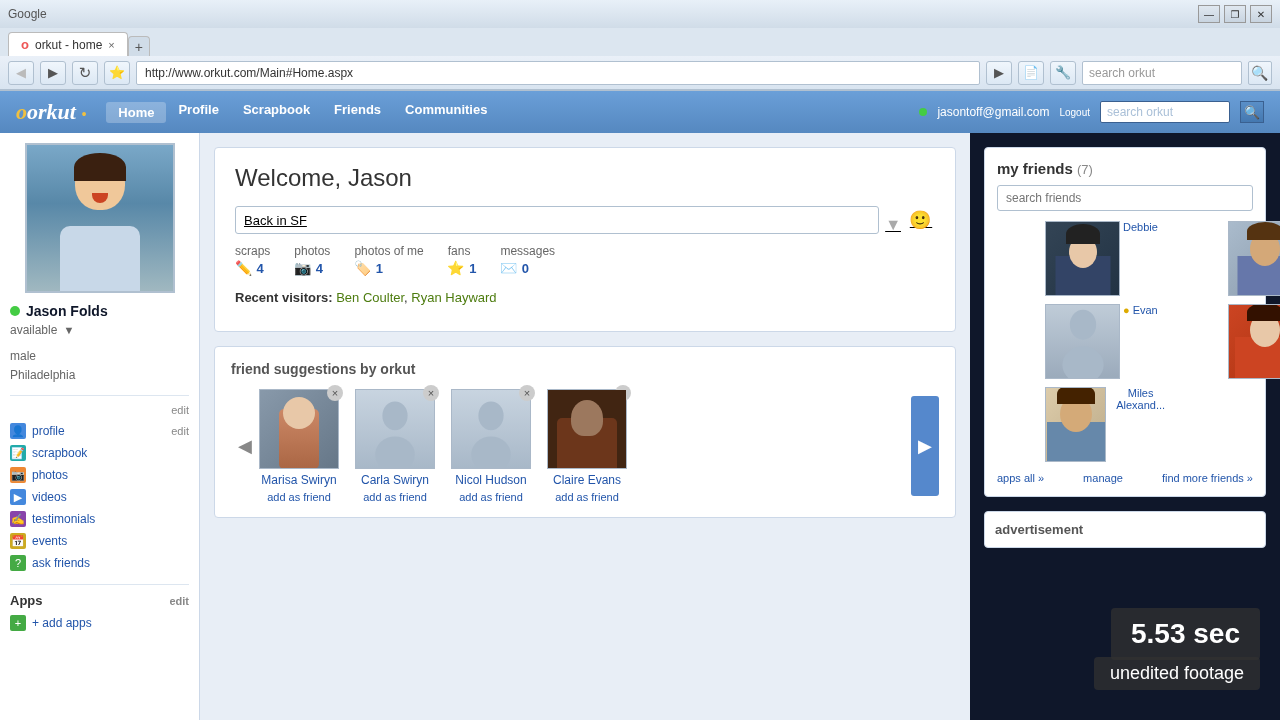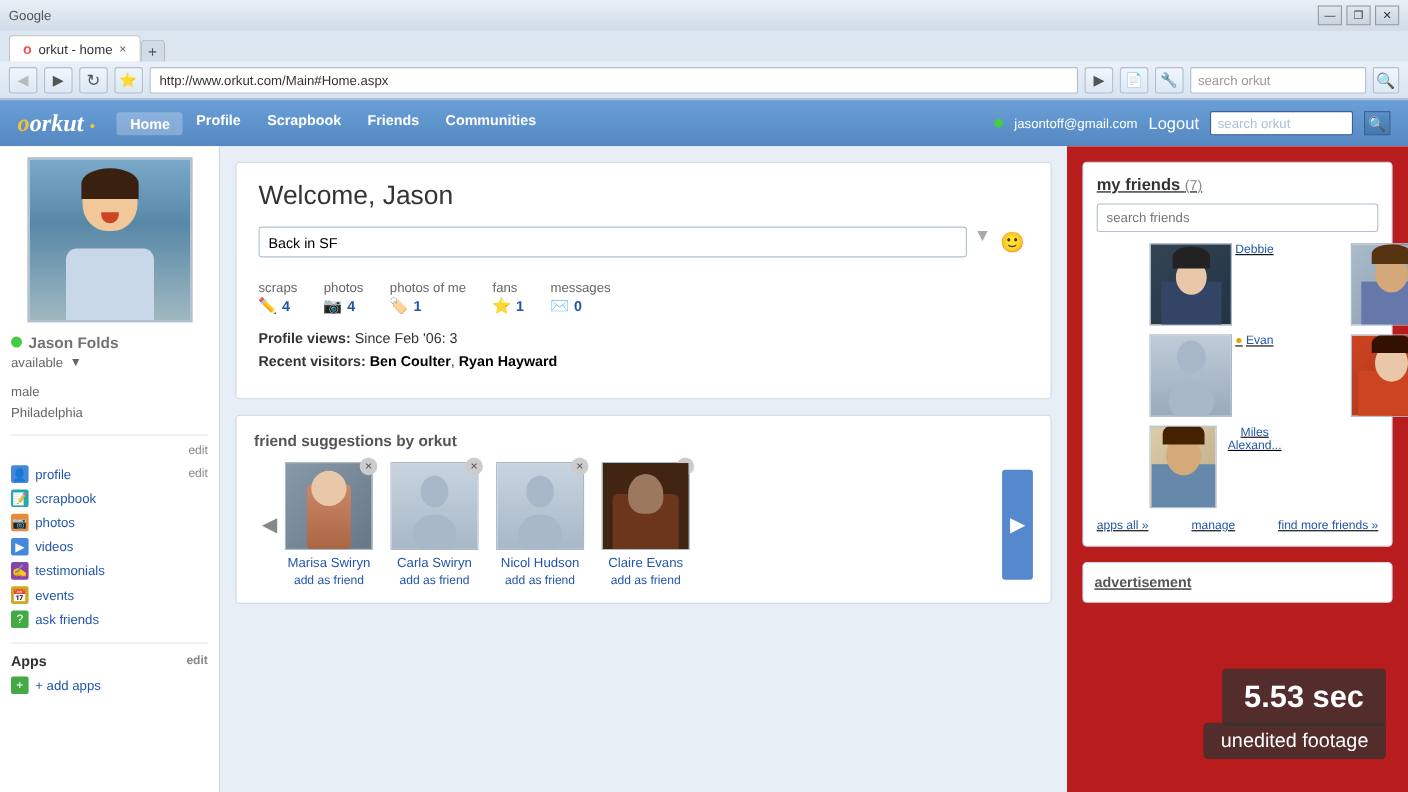--- a/index.html
+++ b/index.html
@@ -30,33 +30,33 @@
     
     .orkut-header { background: linear-gradient(to bottom, #6a9fd8, #5588c0); height: 42px; display: flex; align-items: center; padding: 0 16px; gap: 20px; }
     .orkut-logo { color: #fff; font-size: 22px; font-style: italic; font-weight: bold; font-family: Georgia, serif; }
     .orkut-logo span { color: #f0c040; }
     .header-nav { display: flex; gap: 0; }
     .header-nav-item { color: #fff; font-size: 13px; font-weight: bold; padding: 0 12px; cursor: pointer; text-decoration: none; }
     .header-nav-item.active { background: rgba(255,255,255,0.25); border-radius: 3px; padding: 3px 12px; }
     .header-right { margin-left: auto; display: flex; align-items: center; gap: 10px; }
     .online-dot { width: 8px; height: 8px; background: #44cc44; border-radius: 50%; }
     .email-text { color: #fff; font-size: 12px; }
-    .logout-btn { color: #fff; font-size: 15px; cursor: pointer; }
+    .logout-btn { color: #fff; font-size: 10px; cursor: pointer; }
     .header-search { width: 130px; height: 22px; border: 1px solid #3a6090; background: #fff; padding: 0 6px; font-size: 12px; border-radius: 2px; color: #999; display: flex; align-items: center; }
     .header-search-btn { width: 24px; height: 22px; background: linear-gradient(to bottom, #5a8fc8, #4478b0); border: 1px solid #3a6090; display: flex; align-items: center; justify-content: center; cursor: pointer; color: #fff; font-size: 13px; }
 
     
     .orkut-main { display: flex; flex: 1; background: #e8eef6; }
 
     
     .left-sidebar { width: 200px; background: #fff; border-right: 1px solid #ccd8e8; padding: 10px; flex-shrink: 0; }
     .profile-pic { width: 150px; height: 150px; background: #d0d8e0; margin: 0 auto 10px; display: block; overflow: hidden; border: 2px solid #b0c0d0; }
     .profile-name-row { display: flex; align-items: center; gap: 6px; margin-bottom: 4px; }
     .online-dot-green { width: 10px; height: 10px; background: #44cc44; border-radius: 50%; flex-shrink: 0; }
-    .profile-name { font-weight: bold; color: #737373; font-size: 14px; }
+    .profile-name { font-weight: bold; color: #0f172a; font-size: 14px; }
     .status-row { display: flex; align-items: center; gap: 6px; margin-bottom: 10px; }
     .status-text { color: #666; font-size: 12px; }
     .status-arrow { color: #666; font-size: 11px; cursor: pointer; }
     .profile-meta { color: #666; font-size: 12px; margin-bottom: 10px; line-height: 1.6; }
 
     .sidebar-nav { margin-bottom: 10px; }
     .sidebar-nav-item { display: flex; align-items: center; gap: 6px; padding: 3px 0; cursor: pointer; }
     .nav-icon { width: 16px; height: 16px; border-radius: 2px; display: flex; align-items: center; justify-content: center; font-size: 11px; flex-shrink: 0; }
     .nav-icon.blue { background: #4488dd; color: #fff; }
     .nav-icon.green { background: #44aa44; color: #fff; }
@@ -66,53 +66,53 @@
     .nav-icon.gold { background: #ccaa22; color: #fff; }
     .nav-label { color: #2255aa; font-size: 12px; }
     .nav-edit { color: #888; font-size: 11px; margin-left: auto; cursor: pointer; }
 
     .sidebar-section-title { font-weight: bold; font-size: 13px; color: #333; margin: 8px 0 4px; display: flex; align-items: center; }
 
     
     .content-area { flex: 1; padding: 14px; overflow-y: auto; }
     .welcome-box { background: #fff; border: 1px solid #ccd8e8; border-radius: 4px; padding: 16px 20px 20px; margin-bottom: 14px; }
     .welcome-title { font-size: 24px; color: #333; margin-bottom: 14px; font-weight: normal; }
-    .status-input-row { display: flex; align-items: flex-start; gap: 6px; margin-bottom: 20px; }
+    .status-input-row { display: flex; align-items: flex-end; gap: 6px; margin-bottom: 10px; text-decoration: underline; }
     .status-input { flex: 1; height: 28px; border: 1px solid #b0c0d0; padding: 0 8px; font-size: 13px; border-radius: 3px; background: #fff; }
     .emoji-btn { width: 28px; height: 28px; display: flex; align-items: center; justify-content: center; cursor: pointer; font-size: 18px; }
     .btn-row { display: flex; gap: 8px; margin-bottom: 14px; }
     .btn-update { background: linear-gradient(to bottom, #f0f4f8, #d8e4f0); border: 1px solid #aabbd0; border-radius: 3px; padding: 4px 14px; font-size: 12px; cursor: pointer; color: #333; }
     .btn-cancel { background: linear-gradient(to bottom, #f0f4f8, #d8e4f0); border: 1px solid #aabbd0; border-radius: 3px; padding: 4px 14px; font-size: 12px; cursor: pointer; color: #333; }
 
     .stats-row { display: flex; gap: 24px; margin-bottom: 14px; }
     .stat-item { display: flex; flex-direction: column; align-items: flex-start; gap: 2px; }
     .stat-label { color: #666; font-size: 12px; }
     .stat-value-row { display: flex; align-items: center; gap: 4px; }
     .stat-icon { font-size: 14px; }
     .stat-value { color: #2255aa; font-size: 13px; font-weight: bold; }
 
     .info-row { font-size: 13px; margin-bottom: 6px; color: #333; }
     .info-label { font-weight: bold; }
-    .info-link { color: #000000; cursor: pointer; text-decoration: none; font-weight: bold; }
+    .info-link { color: #4d7c0f; cursor: pointer; text-decoration: none; }
 
     .suggestions-box { background: #fff; border: 1px solid #ccd8e8; border-radius: 4px; padding: 14px 16px; }
     .suggestions-title { font-size: 14px; font-weight: bold; color: #555; margin-bottom: 12px; }
     .suggestions-inner { display: flex; align-items: center; gap: 0; }
     .sugg-prev { width: 28px; height: 100px; display: flex; align-items: center; justify-content: center; cursor: pointer; font-size: 18px; color: #888; flex-shrink: 0; }
     .sugg-next { width: 28px; height: 100px; display: flex; align-items: center; justify-content: center; cursor: pointer; font-size: 18px; color: #fff; background: #5588cc; border-radius: 3px; flex-shrink: 0; }
     .sugg-list { display: flex; gap: 16px; flex: 1; }
     .sugg-item { display: flex; flex-direction: column; align-items: center; gap: 4px; position: relative; }
     .sugg-close { position: absolute; top: -4px; right: -4px; width: 16px; height: 16px; background: #ccc; border-radius: 50%; display: flex; align-items: center; justify-content: center; font-size: 11px; cursor: pointer; color: #555; }
     .sugg-photo { width: 80px; height: 80px; background: #c8d8e0; border: 1px solid #aab8c8; display: flex; align-items: center; justify-content: center; overflow: hidden; }
     .sugg-photo-silhouette { width: 100%; height: 100%; background: linear-gradient(to bottom, #c8d4e0, #a8b8c8); display: flex; align-items: flex-end; justify-content: center; }
     .sugg-name { color: #2255aa; font-size: 12px; text-align: center; max-width: 80px; cursor: pointer; }
     .sugg-add { color: #2255aa; font-size: 11px; cursor: pointer; text-decoration: none; }
 
     
-    .right-sidebar { width: 310px; background: #b91c1c; padding: 14px; flex-shrink: 0; text-decoration: underline; }
+    .right-sidebar { width: 310px; background: #0f172a; padding: 14px; flex-shrink: 0; }
     .friends-box { background: #fff; border: 1px solid #ccd8e8; border-radius: 4px; padding: 12px; margin-bottom: 14px; }
     .friends-title { font-size: 15px; font-weight: bold; color: #333; margin-bottom: 8px; }
     .friends-count { color: #888; font-size: 13px; font-weight: normal; }
     .friends-search { width: 100%; height: 26px; border: 1px solid #b0c0d0; padding: 0 8px; font-size: 12px; border-radius: 3px; margin-bottom: 10px; color: #999; }
     .friends-grid { display: grid; grid-template-columns: repeat(3, 1fr); gap: 8px; }
     .friend-item { display: flex; flex-direction: row; align-items: flex-start; gap: 3px; margin-left: 48px; }
     .friend-photo { width: 75px; height: 75px; background: #c0ced8; border: 1px solid #aab8c8; display: flex; align-items: center; justify-content: center; overflow: hidden; }
     .friend-name { color: #2255aa; font-size: 11px; text-align: center; cursor: pointer; }
 
     .friends-footer { display: flex; justify-content: space-between; margin-top: 10px; }
@@ -320,24 +320,20 @@
             </div>
             <div class="stat-item">
               <span class="stat-label">messages</span>
               <div class="stat-value-row">
                 <span class="stat-icon">✉️</span>
                 <span class="stat-value">0</span>
               </div>
             </div>
           </div>
 
-          <div class="info-row">
-            <span class="info-label">Profile views:</span>
-            <span> Since Feb '06: 3</span>
-          </div>
           <div class="info-row">
             <span class="info-label">Recent visitors:</span>
             <a class="info-link">Ben Coulter</a>,
             <a class="info-link">Ryan Hayward</a>
           </div>
         </div>
 
         <div class="suggestions-box">
           <div class="suggestions-title">friend suggestions by orkut</div>
           <div class="suggestions-inner">

